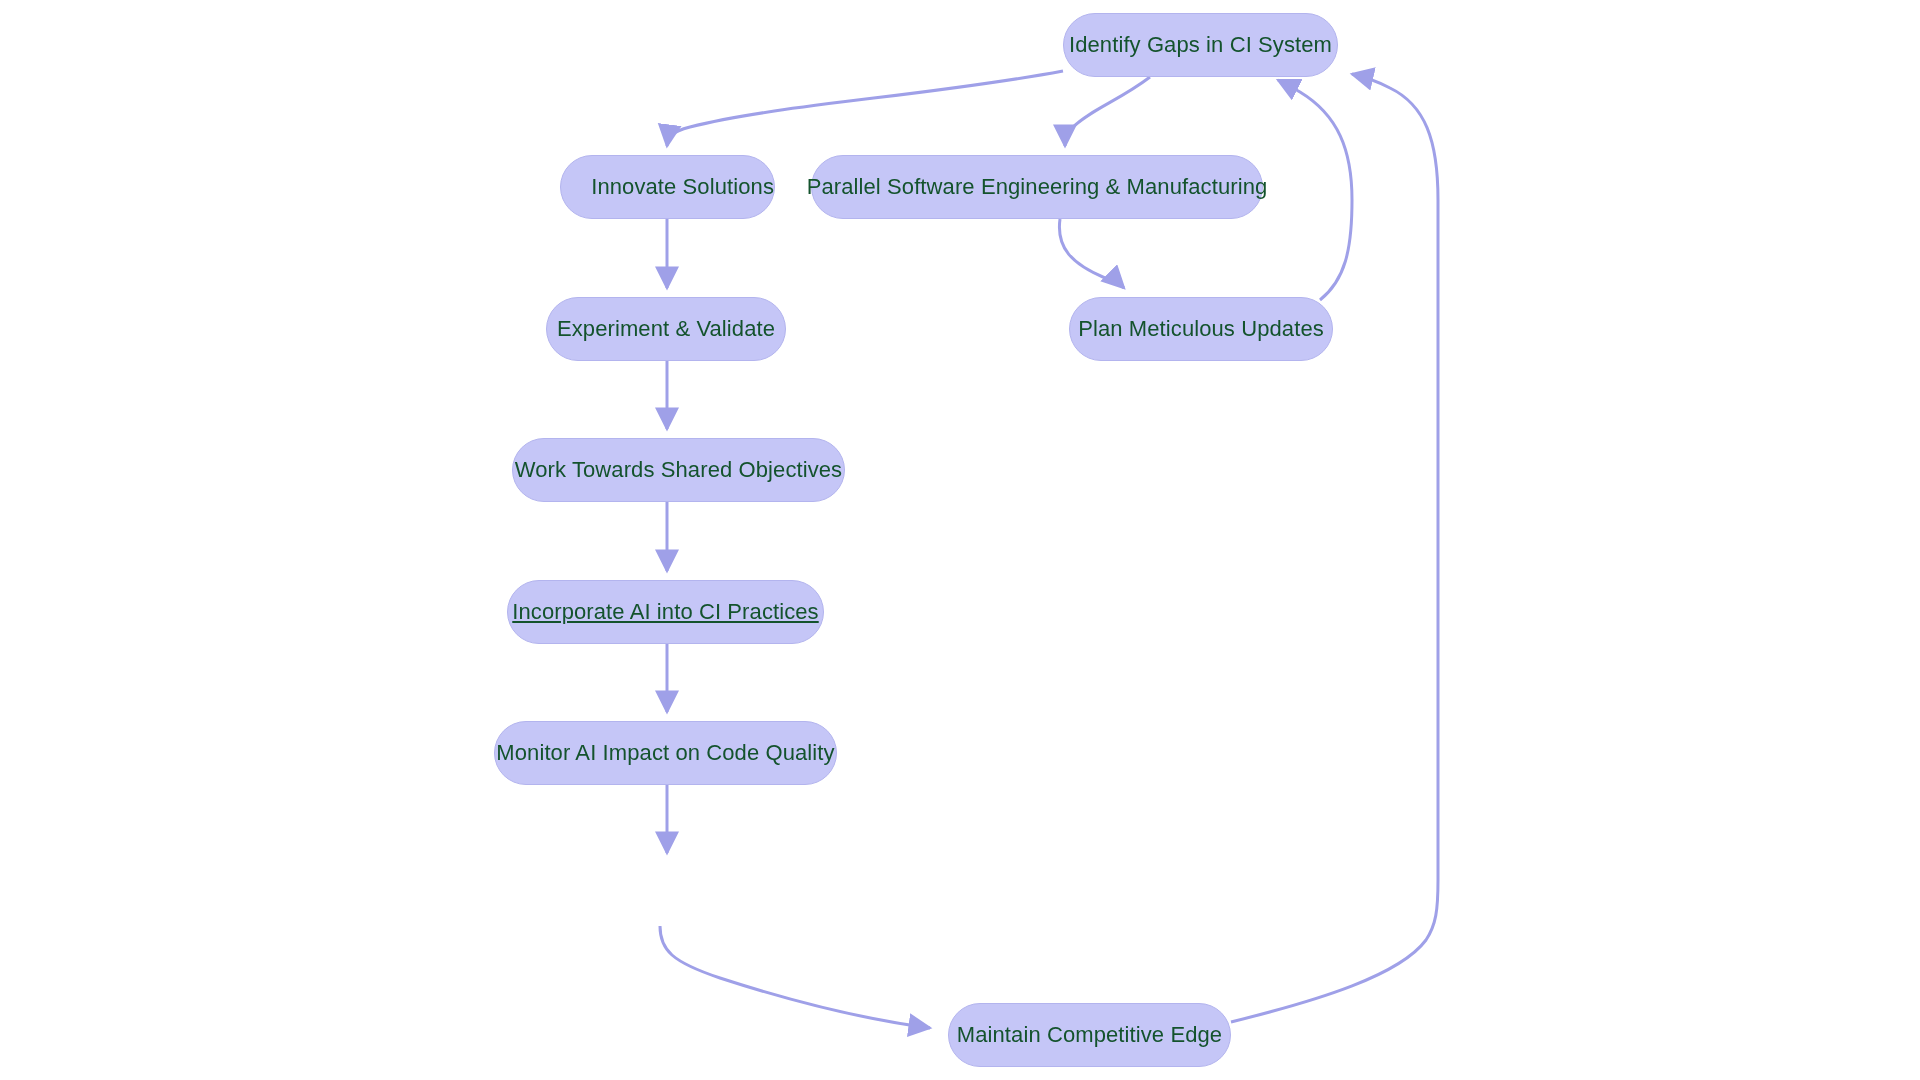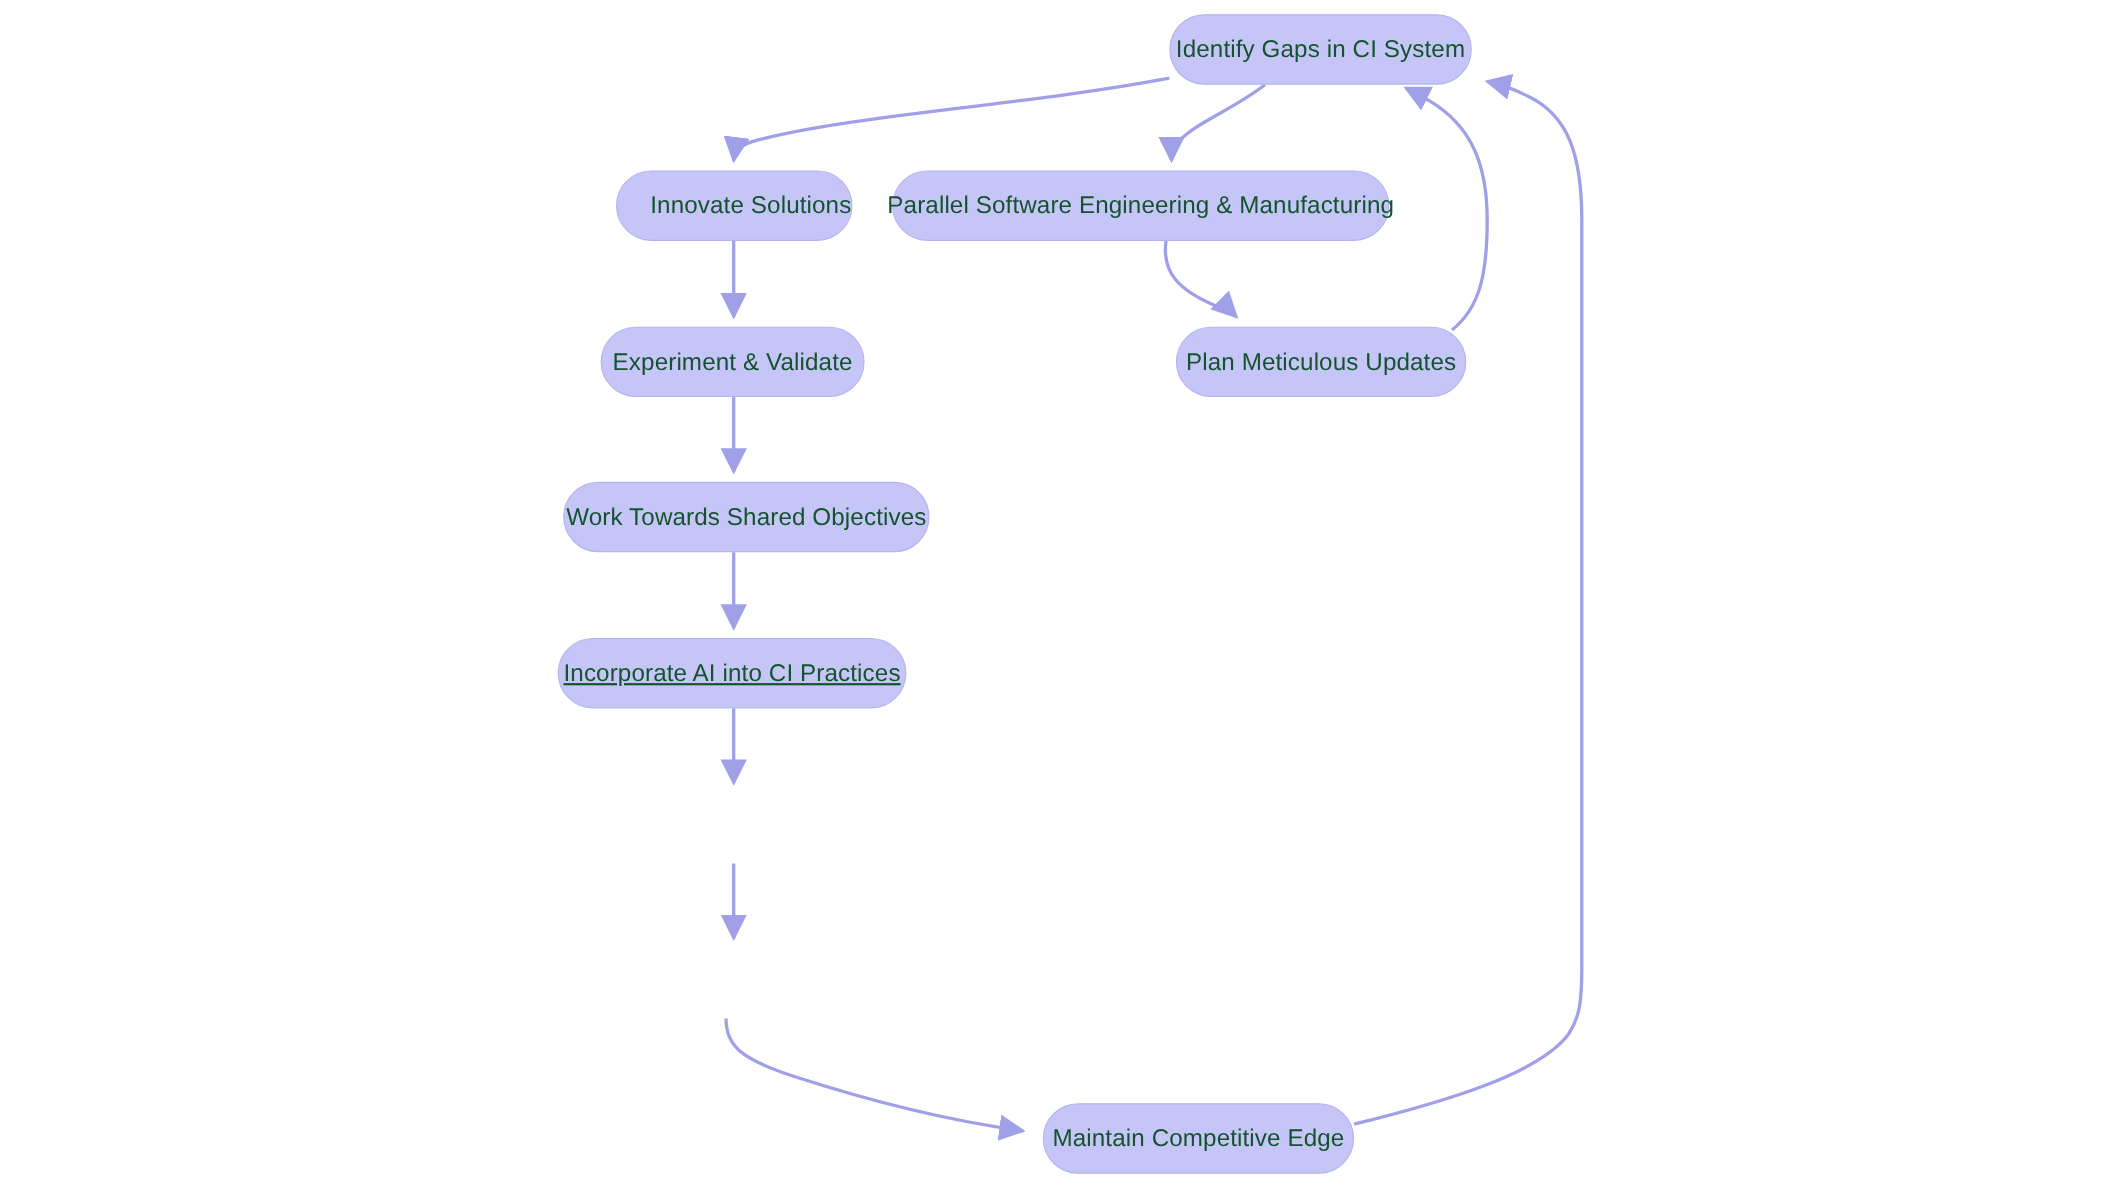--- a/index.html
+++ b/index.html
@@ -103,19 +103,22 @@
   </div>
 
   <div class="node" style="left:499px; top:438px; width:333px; height:64px;margin-left:13px;">
     <span class="node-label">Work Towards Shared Objectives</span>
   </div>
 
   <div class="node" style="left:507px; top:580px; width:317px; height:64px;text-decoration:underline;">
     <span class="node-label">Incorporate AI into CI Practices</span>
   </div>
 
+  <div class="node" style="left:494px; top:721px; width:343px; height:64px;">
+    <span class="node-label">Monitor AI Impact on Code Quality</span>
+  </div>
 
 
   <div class="node" style="left:948px; top:1003px; width:283px; height:64px;">
     <span class="node-label">Maintain Competitive Edge</span>
   </div>
 
 </div>
 
 </body></html>

